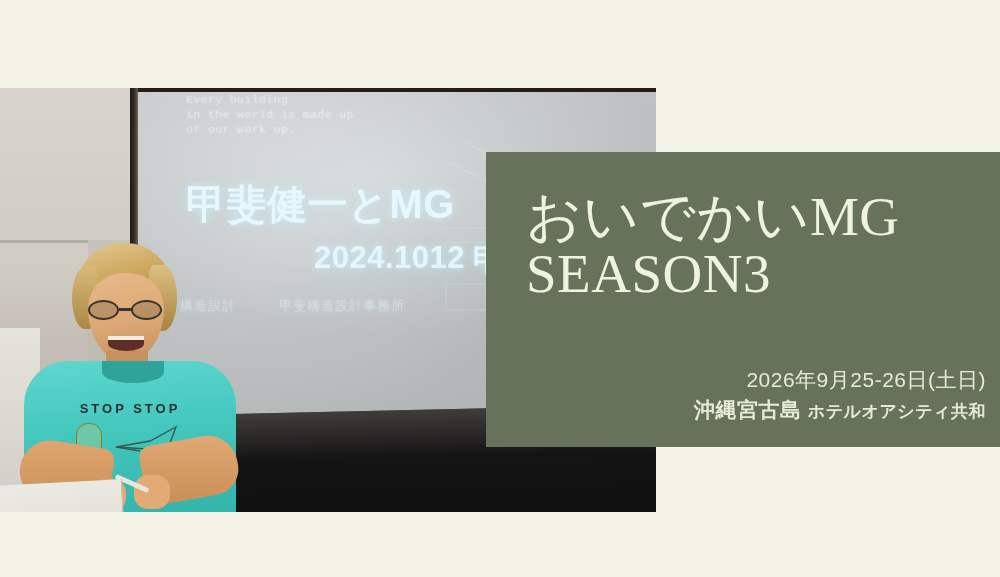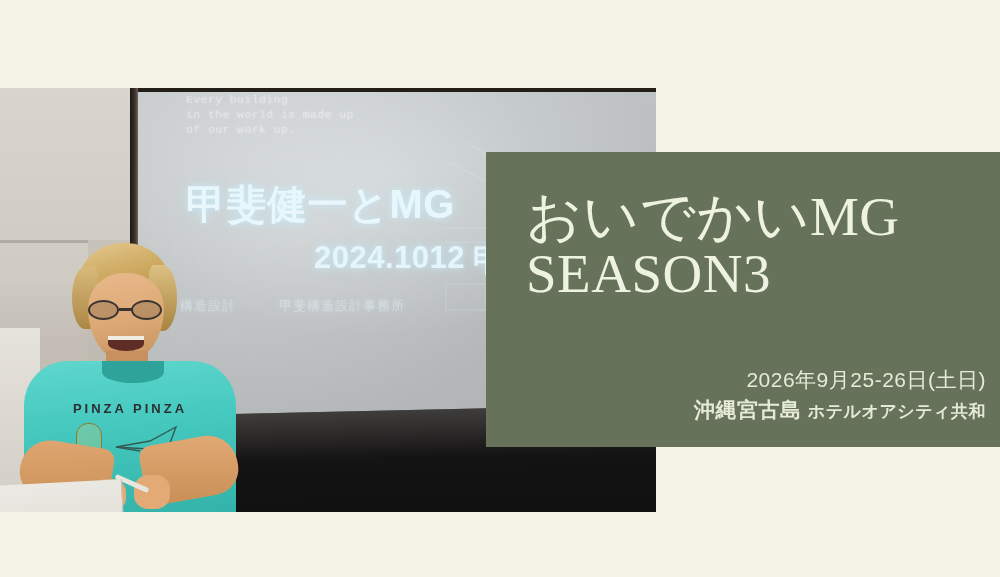--- a/index.html
+++ b/index.html
@@ -363,21 +363,21 @@
       <div class="face"></div>
       <div class="glasses">
         <div class="lens l"></div>
         <div class="lens r"></div>
         <div class="bridge"></div>
       </div>
       <div class="mouth"></div>
       <div class="neck"></div>
       <div class="shirt">
         <div class="collar"></div>
-        <div class="shirt-text">PINZA PINZA</div>
+        <div class="shirt-text">STOP STOP</div>
         <div class="shirt-badge"></div>
         <svg class="shirt-graphic" width="80" height="44" viewBox="0 0 80 44">
           <g stroke="#2f3a33" stroke-width="1.4" fill="none">
             <path d="M6 26 L40 20 L66 6 L60 22 L74 24 L54 30 L44 42 L38 28 Z"></path>
             <path d="M6 26 L30 30"></path>
           </g>
         </svg>
       </div>
       <div class="arm-l"></div>
       <div class="arm-r"></div>

